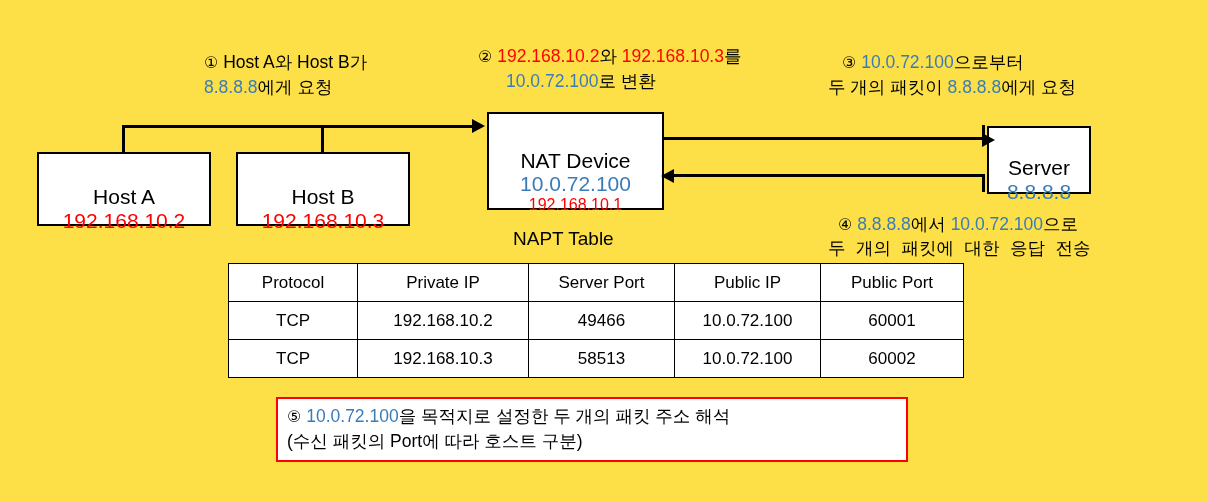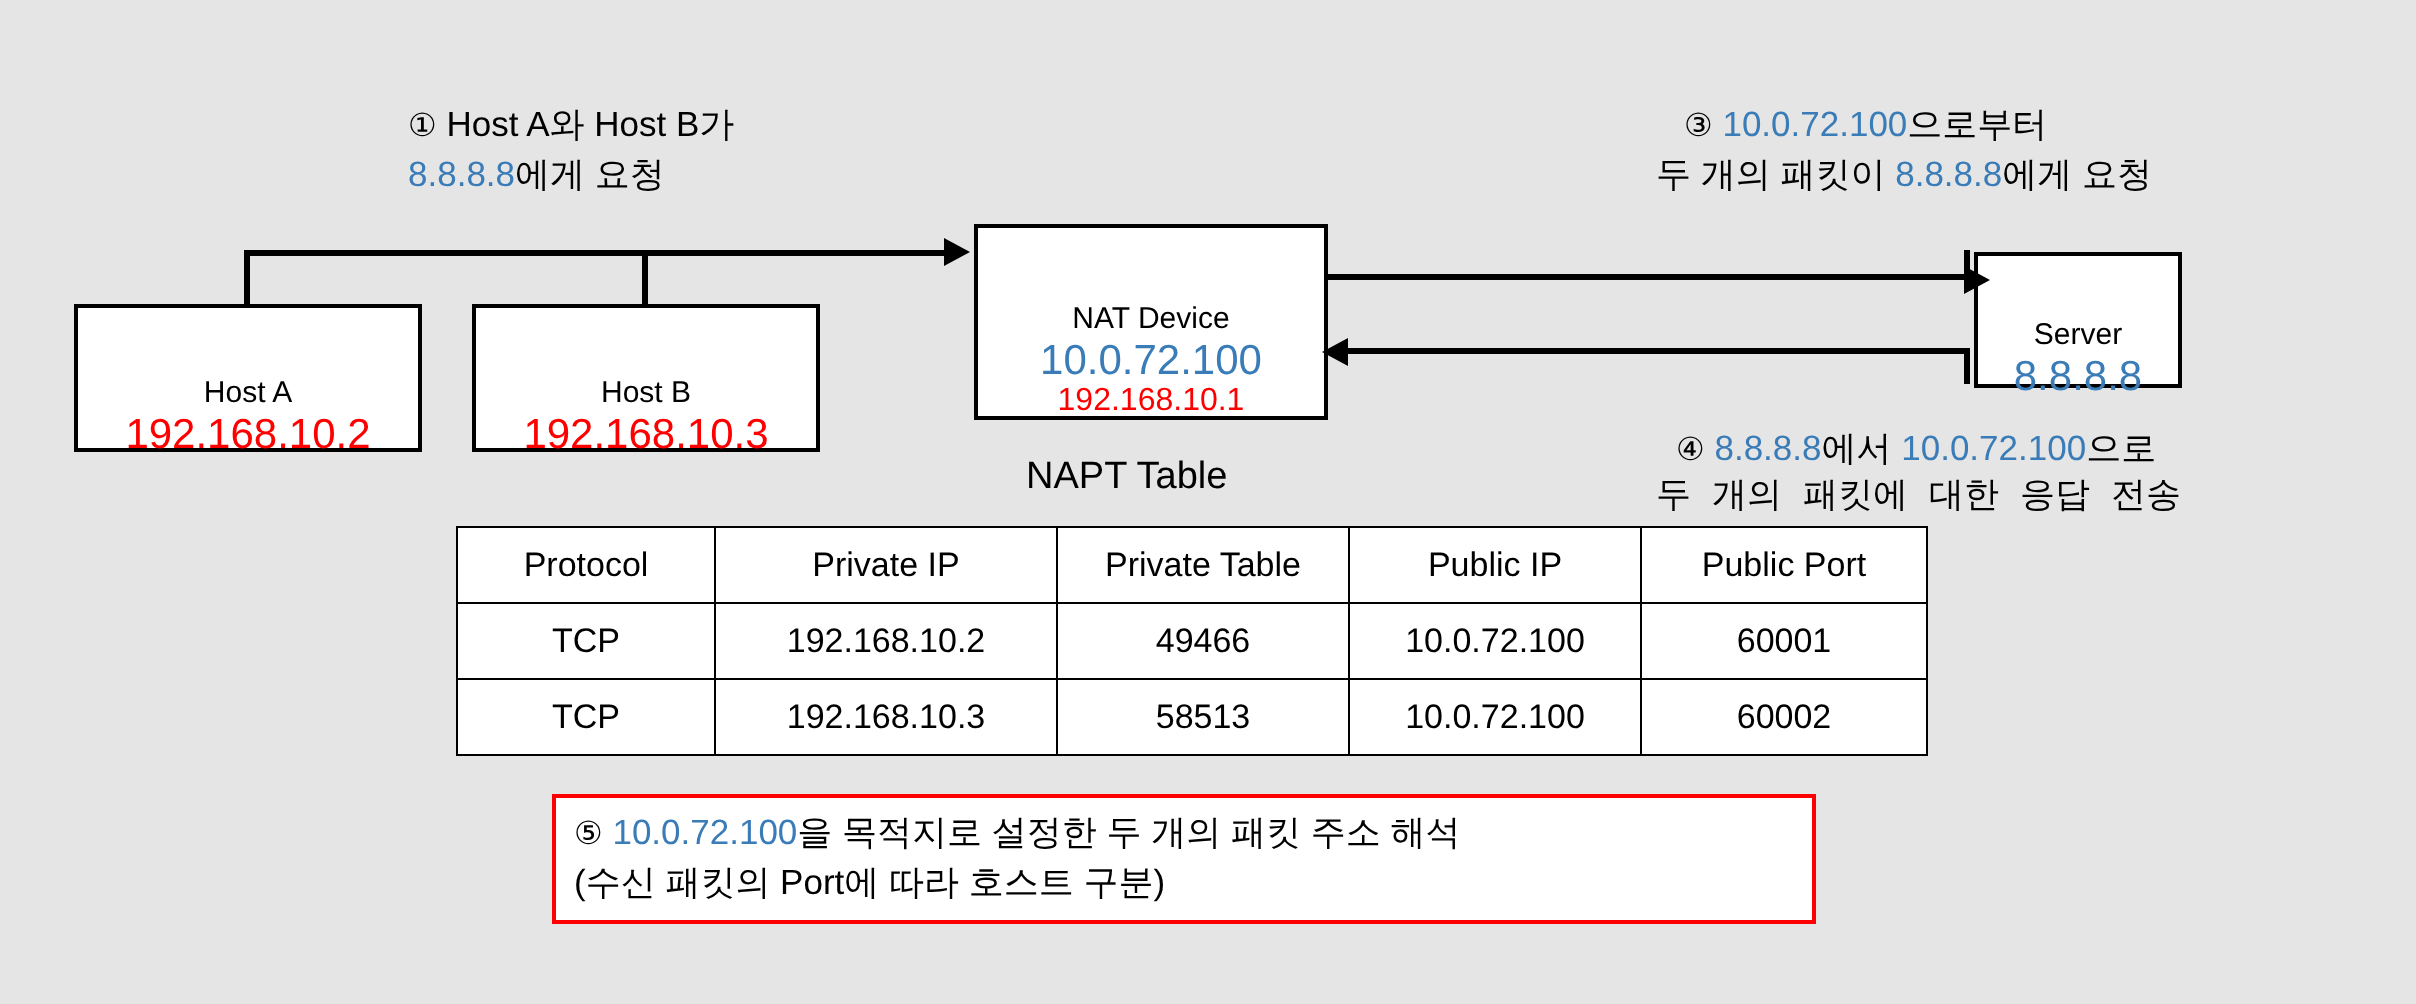--- a/index.html
+++ b/index.html
@@ -8,21 +8,21 @@
     background: #ffffff;
   }
   body {
     font-family: "Liberation Sans", sans-serif;
     color: #000000;
   }
   #canvas {
     position: relative;
     width: 1208px;
     height: 502px;
-    background: #e5e5e5;
+    background: #fde047;
     overflow: hidden;
   }
   .abs { position: absolute; }
 
   
   .caption {
     font-size: 17.5px;
     line-height: 25px;
     white-space: nowrap;
     color: #000;
@@ -41,21 +41,21 @@
     background: #fff;
     box-sizing: border-box;
     display: flex;
     flex-direction: column;
     align-items: center;
     justify-content: center;
     text-align: center;
     line-height: 1.12;
   }
   .nodebox .line1 {
-    font-size: 15px;
+    font-size: 21px;
     color: #000;
     margin-top: 40px;
   }
   .nodebox .line2 {
     font-size: 21px;
   }
   .nodebox .line3 {
     font-size: 16px;
   }
 
@@ -115,20 +115,29 @@
 
   <div class="abs caption" style="left:204px; top:50px;">
     <div>
       <span class="circnum">①</span><span> Host A와 Host B가</span>
     </div>
     <div>
       <span class="blue">8.8.8.8</span><span>에게 요청</span>
     </div>
   </div>
 
+  <div class="abs caption" style="left:478px; top:44px;">
+    <div>
+      <span class="circnum">②</span>
+      <span class="red">192.168.10.2</span><span>와 </span><span class="red">192.168.10.3</span><span>를</span>
+    </div>
+    <div style="padding-left:28px;">
+      <span class="blue">10.0.72.100</span><span>로 변환</span>
+    </div>
+  </div>
 
   <div class="abs caption" style="left:842px; top:50px;">
     <div>
       <span class="circnum">③</span>
       <span class="blue">10.0.72.100</span><span>으로부터</span>
     </div>
     <div style="margin-left:-14px;">
       <span>두 개의 패킷이 </span><span class="blue">8.8.8.8</span><span>에게 요청</span>
     </div>
   </div>
@@ -177,21 +186,21 @@
   <div class="abs vline" style="left:982px; top:174px; height:18px;"></div>
   <div class="abs arrowL" style="left:661px; top:169px;"></div>
 
   <div class="abs table-title" style="left:513px; top:228px;">NAPT Table</div>
 
   <table class="abs napt" style="left:228px; top:263px; width:690px;">
     <thead>
       <tr>
         <th style="width:120px;">Protocol</th>
         <th style="width:162px;">Private IP</th>
-        <th style="width:137px;">Private Table</th>
+        <th style="width:137px;">Server Port</th>
         <th style="width:137px;">Public IP</th>
         <th style="width:134px;">Public Port</th>
       </tr>
     </thead>
     <tbody>
       <tr>
         <td>TCP</td>
         <td>192.168.10.2</td>
         <td>49466</td>
         <td>10.0.72.100</td>

